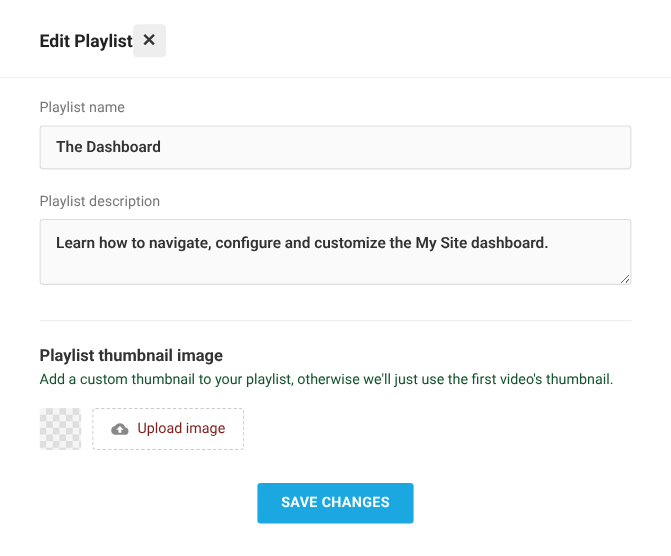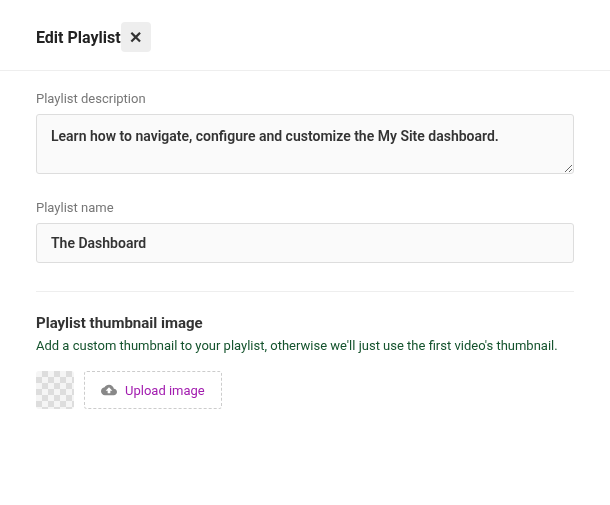--- a/index.html
+++ b/index.html
@@ -118,21 +118,21 @@
     }
     .upload-btn {
       height: 38px;
       border: 1px dashed #ccc;
       background: #fff;
       padding: 0 16px;
       display: flex;
       align-items: center;
       gap: 8px;
       font-size: 13px;
-      color: #a21caf;
+      color: #7f1d1d;
       cursor: pointer;
       border-radius: 3px;
       font-family: inherit;
     }
     .upload-btn svg {
       width: 16px;
       height: 12px;
       fill: #888;
     }
     .footer {
@@ -160,40 +160,43 @@
   <div class="modal-header">
     <div class="modal-title">Edit Playlist</div>
     <button class="close-btn">
       <span>✕</span>
     </button>
   </div>
 
   <div class="modal-body">
 
     <div class="field-group">
+      <label class="field-label">Playlist name</label>
+      <input type="text" class="text-input" value="The Dashboard" style="">
+    </div>
+
+    <div class="field-group">
       <label class="field-label">Playlist description</label>
       <textarea class="textarea-input" style="">Learn how to navigate, configure and customize the My Site dashboard.</textarea>
-    </div>
-
-    <div class="field-group">
-      <label class="field-label">Playlist name</label>
-      <input type="text" class="text-input" value="The Dashboard" style="">
     </div>
 
     <hr class="divider">
 
     <div>
       <div class="section-title">Playlist thumbnail image</div>
       <div class="section-subtitle">Add a custom thumbnail to your playlist, otherwise we'll just use the first video's thumbnail.</div>
       <div class="thumb-row">
         <div class="thumb-preview"></div>
         <button class="upload-btn">
           <svg viewBox="0 0 24 18">
             <path d="M19.35 7.04C18.67 3.59 15.64 1 12 1 9.11 1 6.6 2.64 5.35 5.04 2.34 5.36 0 7.91 0 11c0 3.31 2.69 6 6 6h13c2.76 0 5-2.24 5-5 0-2.64-2.05-4.78-4.65-4.96zM14 10v4h-4v-4H7l5-5 5 5h-3z"></path>
           </svg>
           <span>Upload image</span>
         </button>
       </div>
     </div>
 
+    <div class="footer">
+      <button class="save-btn">SAVE CHANGES</button>
+    </div>
 
   </div>
 </div>
 
 </body></html>

